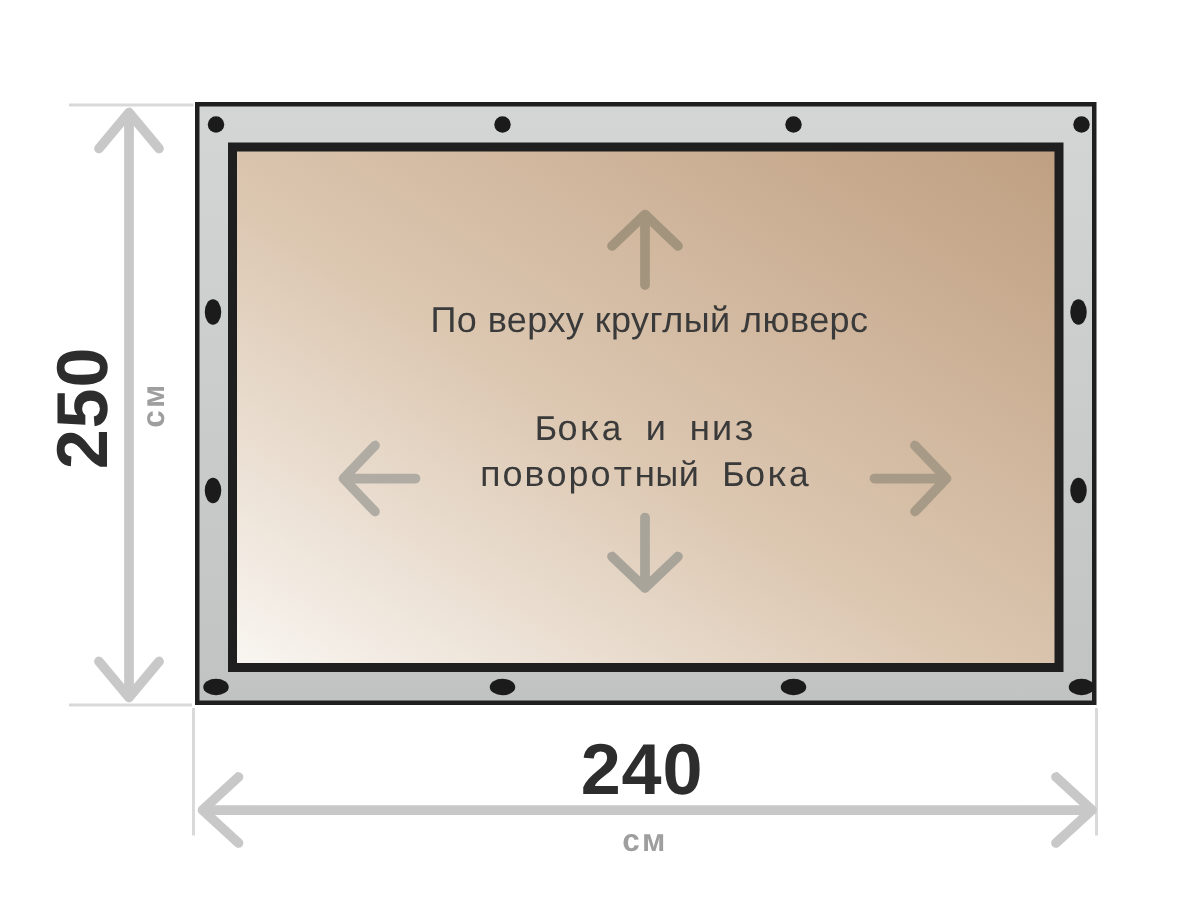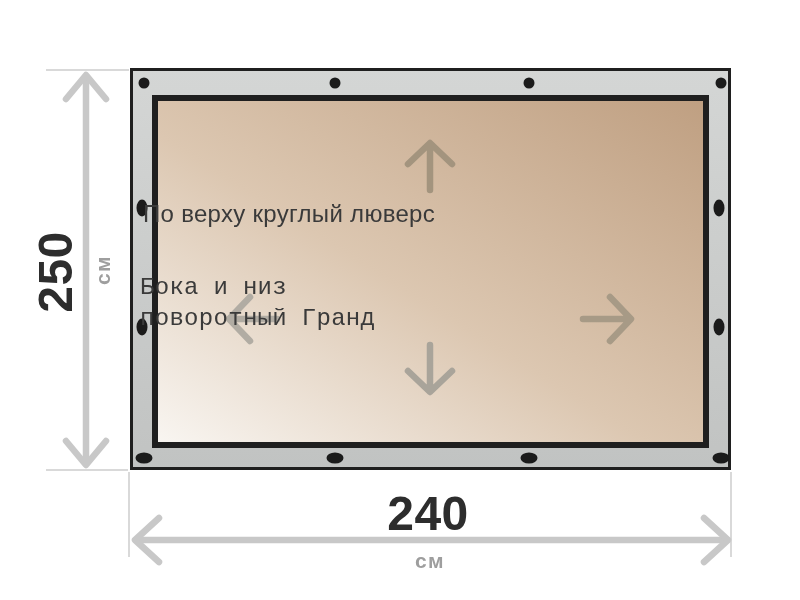--- a/index.html
+++ b/index.html
@@ -7,25 +7,25 @@
     position: relative;
     width: 800px;
     height: 600px;
     background: #ffffff;
     overflow: hidden;
     font-family: "Liberation Sans", sans-serif;
   }
   .stage svg { position: absolute; left: 0; top: 0; }
   .lbl {
     position: absolute;
+    text-align: center;
     color: #3a3a3a;
     font-size: 24px;
     letter-spacing: 0.3px;
     white-space: nowrap;
-    margin-left: 10px;
   }
   .top-label   { left: 133px; top: 200px; width: 600px; line-height: 27px; }
   .mid-label   { left: 130px; top: 272px; width: 600px; line-height: 31px; font-family: Liberation Mono, monospace; }
   .dim-value {
     position: absolute;
     text-align: center;
     color: #2d2d2d;
     font-size: 48px;
     font-weight: bold;
     line-height: 50px;
@@ -110,21 +110,21 @@
       <path stroke="#a9a49a" d="M430 345 L430 387 M408 371 L430 392 L452 371"></path>
       <path stroke="#b1aca3" d="M277 319 L234 319 M250 297 L229 319 L250 341"></path>
       <path stroke="#a79a86" d="M583 319 L626 319 M610 297 L631 319 L610 341"></path>
     </g>
   </svg>
 
   <div class="lbl top-label">По верху круглый люверс</div>
 
   <div class="lbl mid-label">
     <div>Бока и низ</div>
-    <div>поворотный Гранд</div>
+    <div>поворотный Бока</div>
   </div>
 
   <div class="dim-value dim-height">250</div>
   <div class="dim-unit unit-height">см</div>
 
   <div class="dim-value dim-width">240</div>
   <div class="dim-unit unit-width">см</div>
 
 </div>
 

